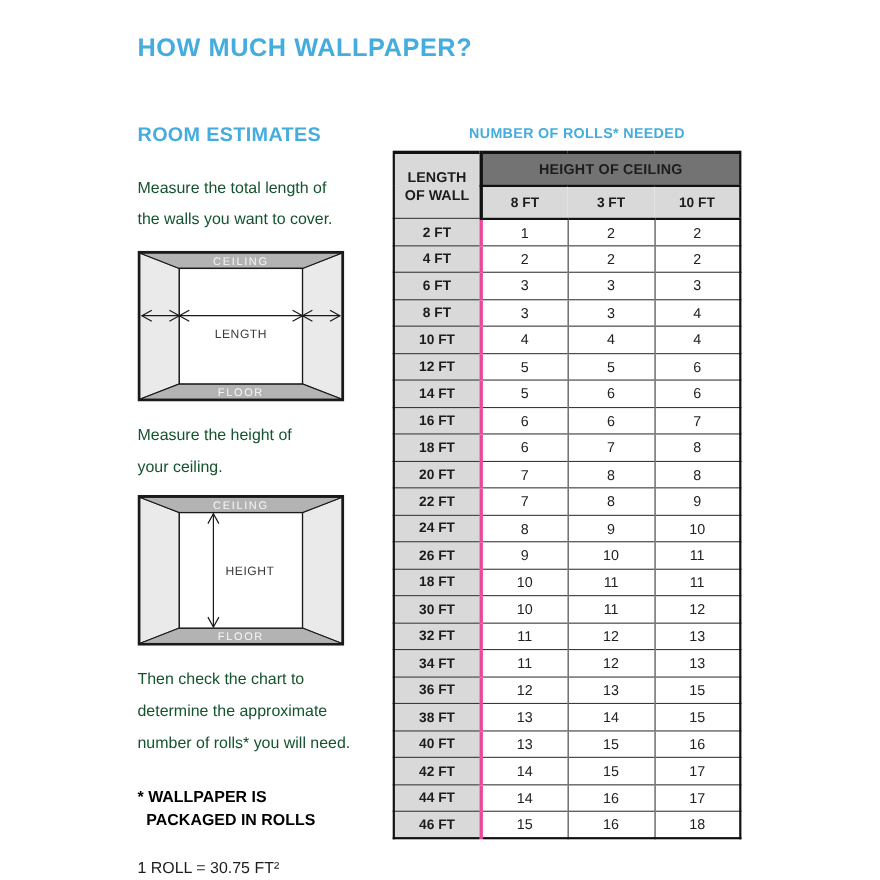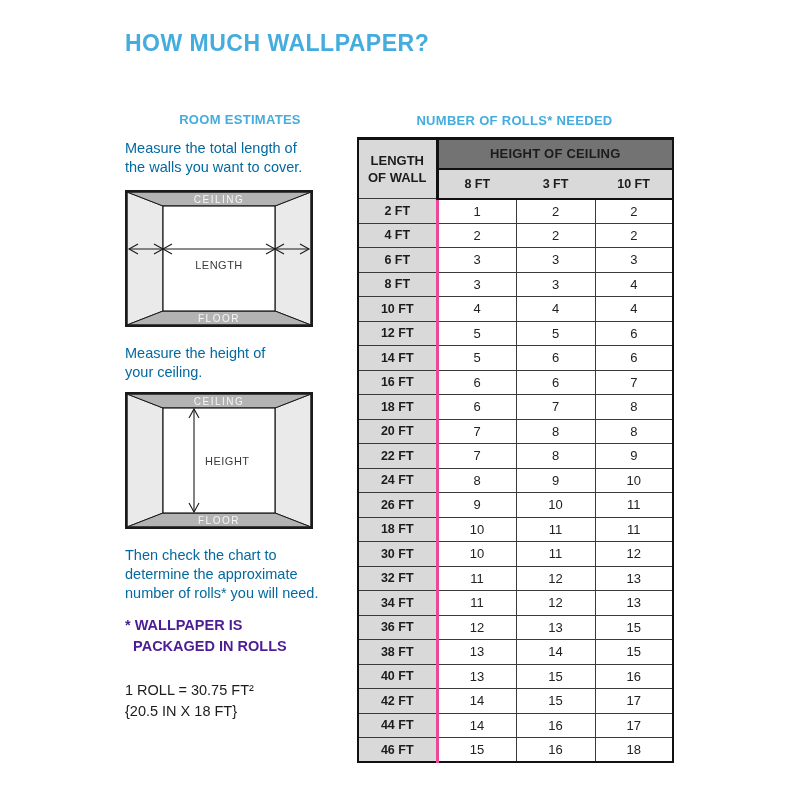--- a/index.html
+++ b/index.html
@@ -10,43 +10,43 @@
   .page-title {
     position: absolute; left: 125px; top: 30px;
     font-size: 23px; font-weight: bold; letter-spacing: 0.5px;
     color: #45ACDE;
   }
 
   
   .left-col { position: absolute; left: 125px; top: 112px; width: 230px; }
 
   .section-heading {
-    font-size: 13px; font-weight: bold; letter-spacing: 0.3px;
-    color: #45ACDE; margin-bottom: 12px; text-align: center;
+    font-size: 18px; font-weight: bold; letter-spacing: 0.3px;
+    color: #45ACDE; margin-bottom: 24px;
   }
   .step-text {
-    font-size: 14.5px; line-height: 19px; color: #0369a1;
+    font-size: 14.5px; line-height: 29px; color: #14532d;
     white-space: pre-line;
   }
   .step-1 { margin-bottom: 13px; }
   .room-svg { display: block; margin-bottom: 17px; }
   .step-2 { margin-bottom: 10px; }
   .step-3 { margin-top: 12px; }
   .footnote {
-    margin-top: 12px; font-size: 14.5px; line-height: 21px;
-    font-weight: bold; color: #4c1d95; white-space: pre-wrap;
+    margin-top: 24px; font-size: 14.5px; line-height: 21px;
+    font-weight: bold; color: #000000; white-space: pre-wrap;
   }
   .roll-info {
     margin-top: 23px; font-size: 14.5px; line-height: 21px;
     font-weight: normal; color: #1c1c1c; white-space: pre-line;
   }
 
   
   .table-heading {
-    position: absolute; left: 357px; top: 113px; width: 315px;
+    position: absolute; left: 367px; top: 113px; width: 315px;
     text-align: center; font-size: 13px; font-weight: bold;
     letter-spacing: 0.3px; color: #45ACDE;
   }
   .rolls-table-wrap { position: absolute; left: 357px; top: 137px; }
   table.rolls-table {
     border-collapse: collapse; table-layout: fixed; width: 315px;
     border: 2px solid #111; border-top: 3px solid #111;
   }
   table.rolls-table col.c0 { width: 79px; }
   table.rolls-table col.c1 { width: 79px; }

